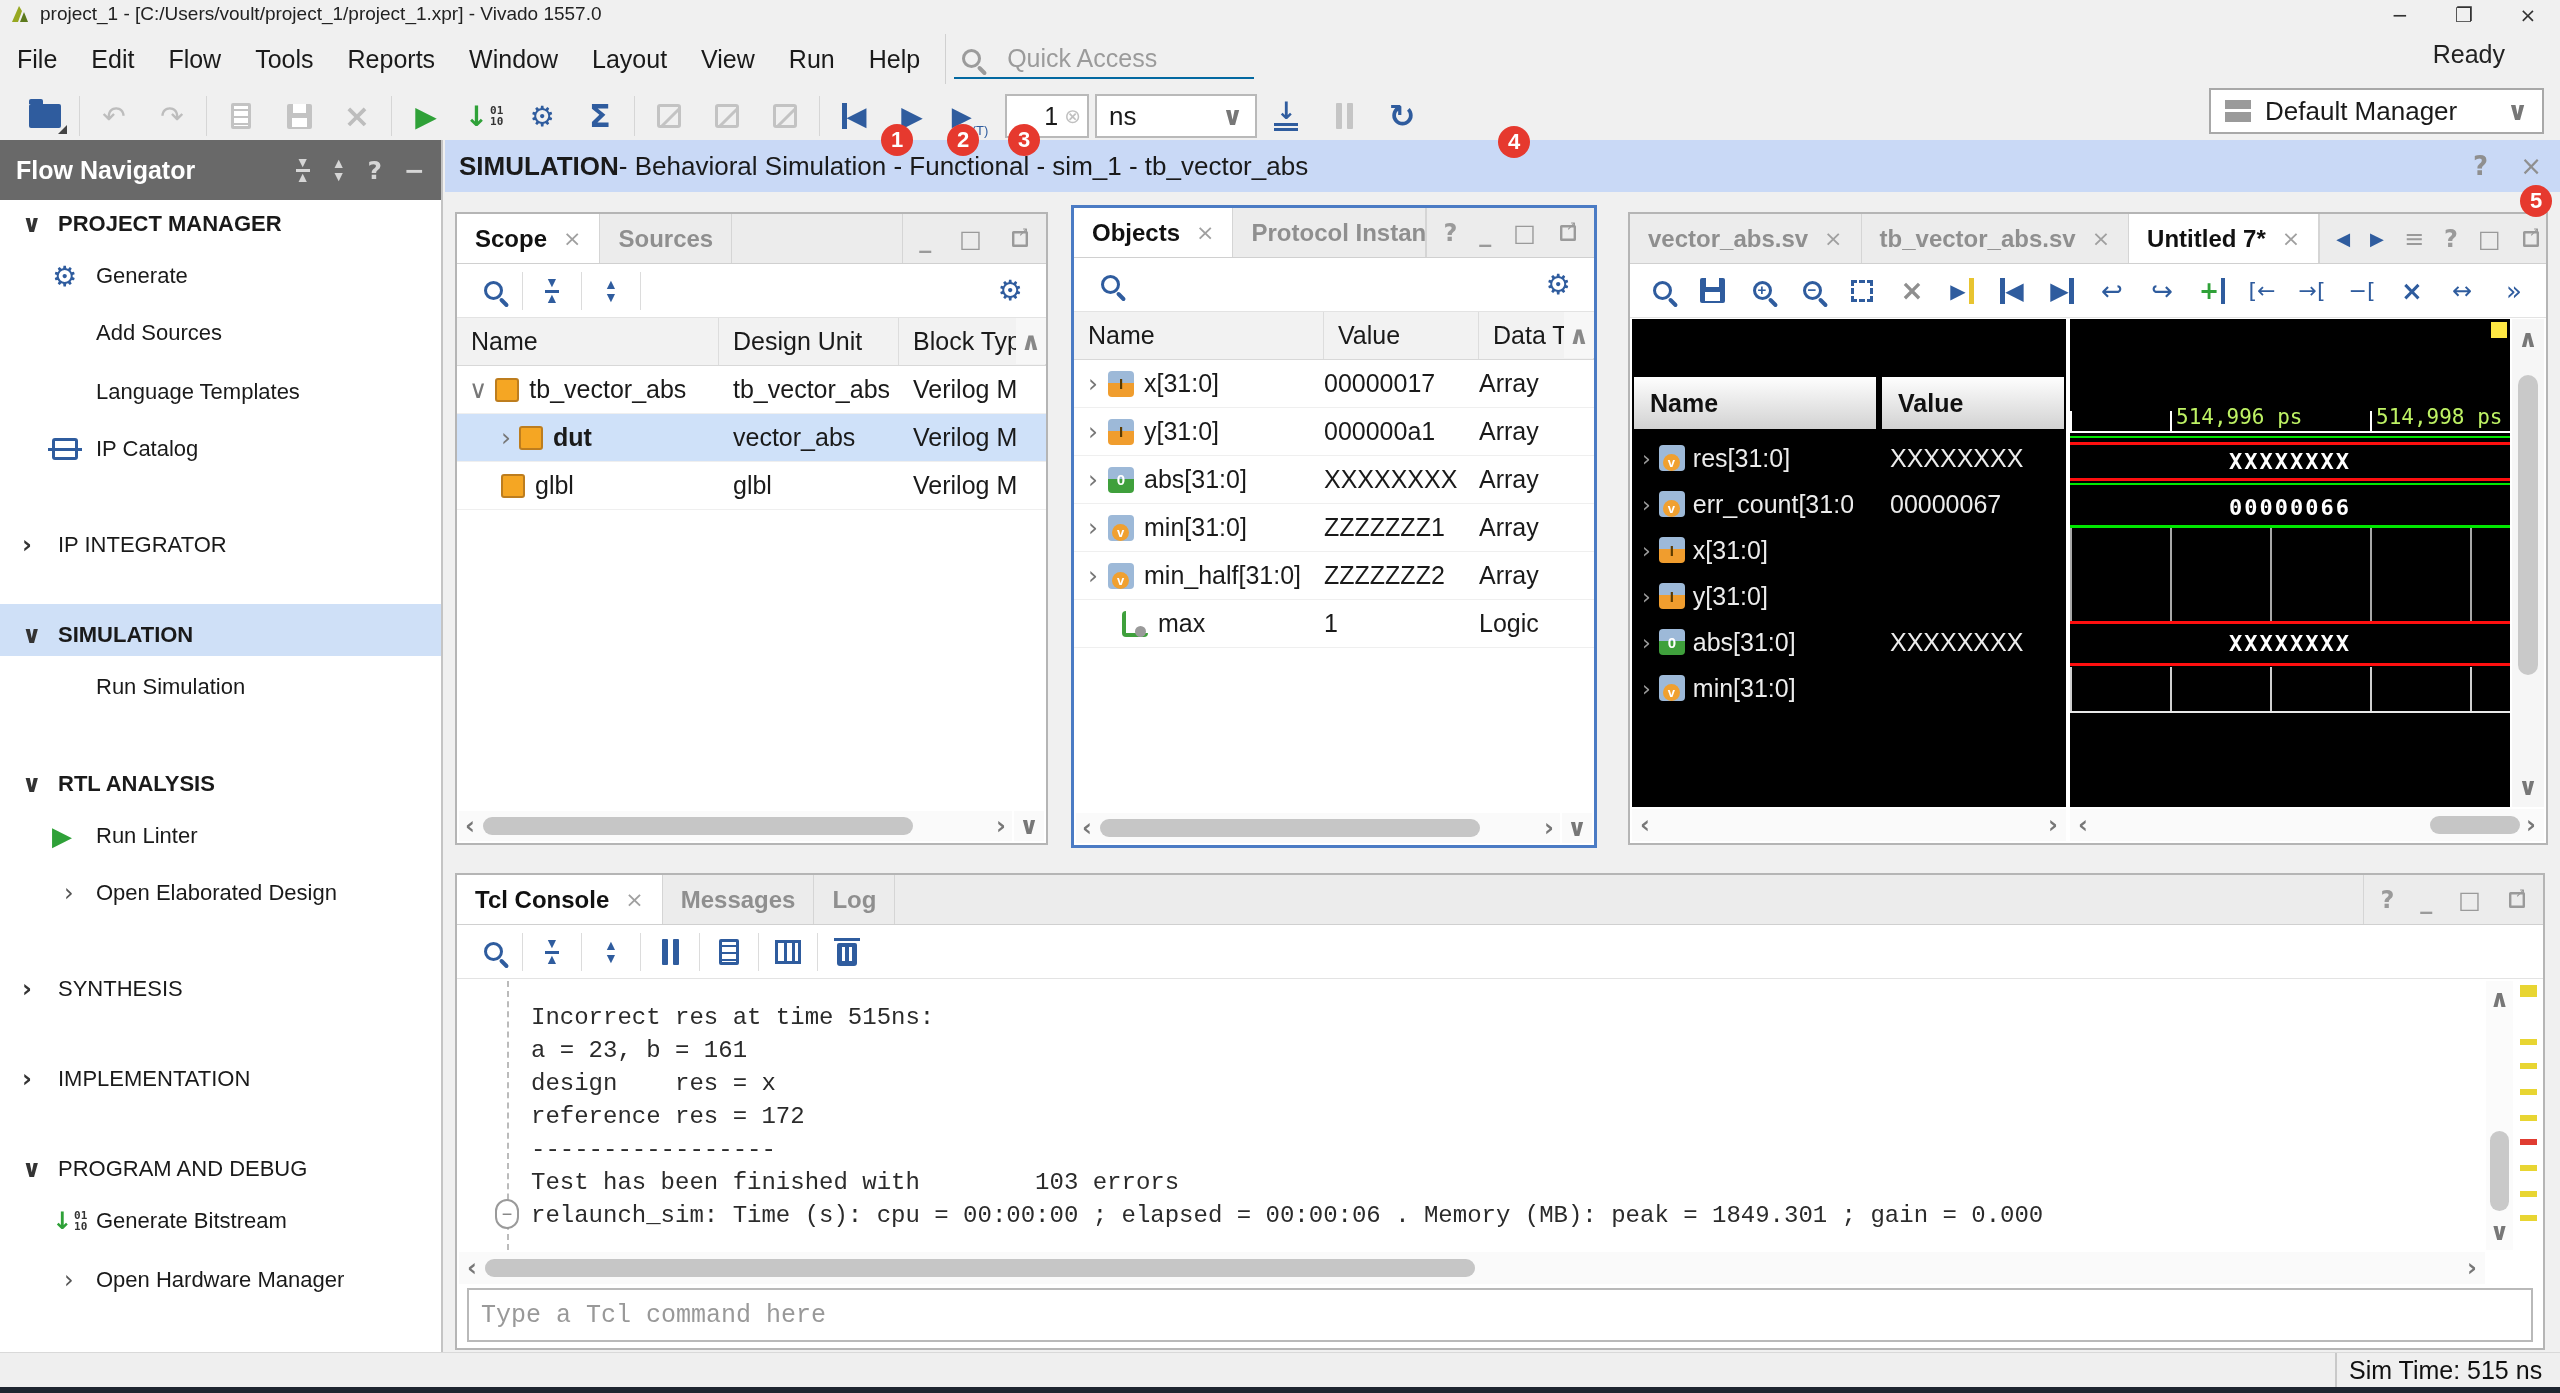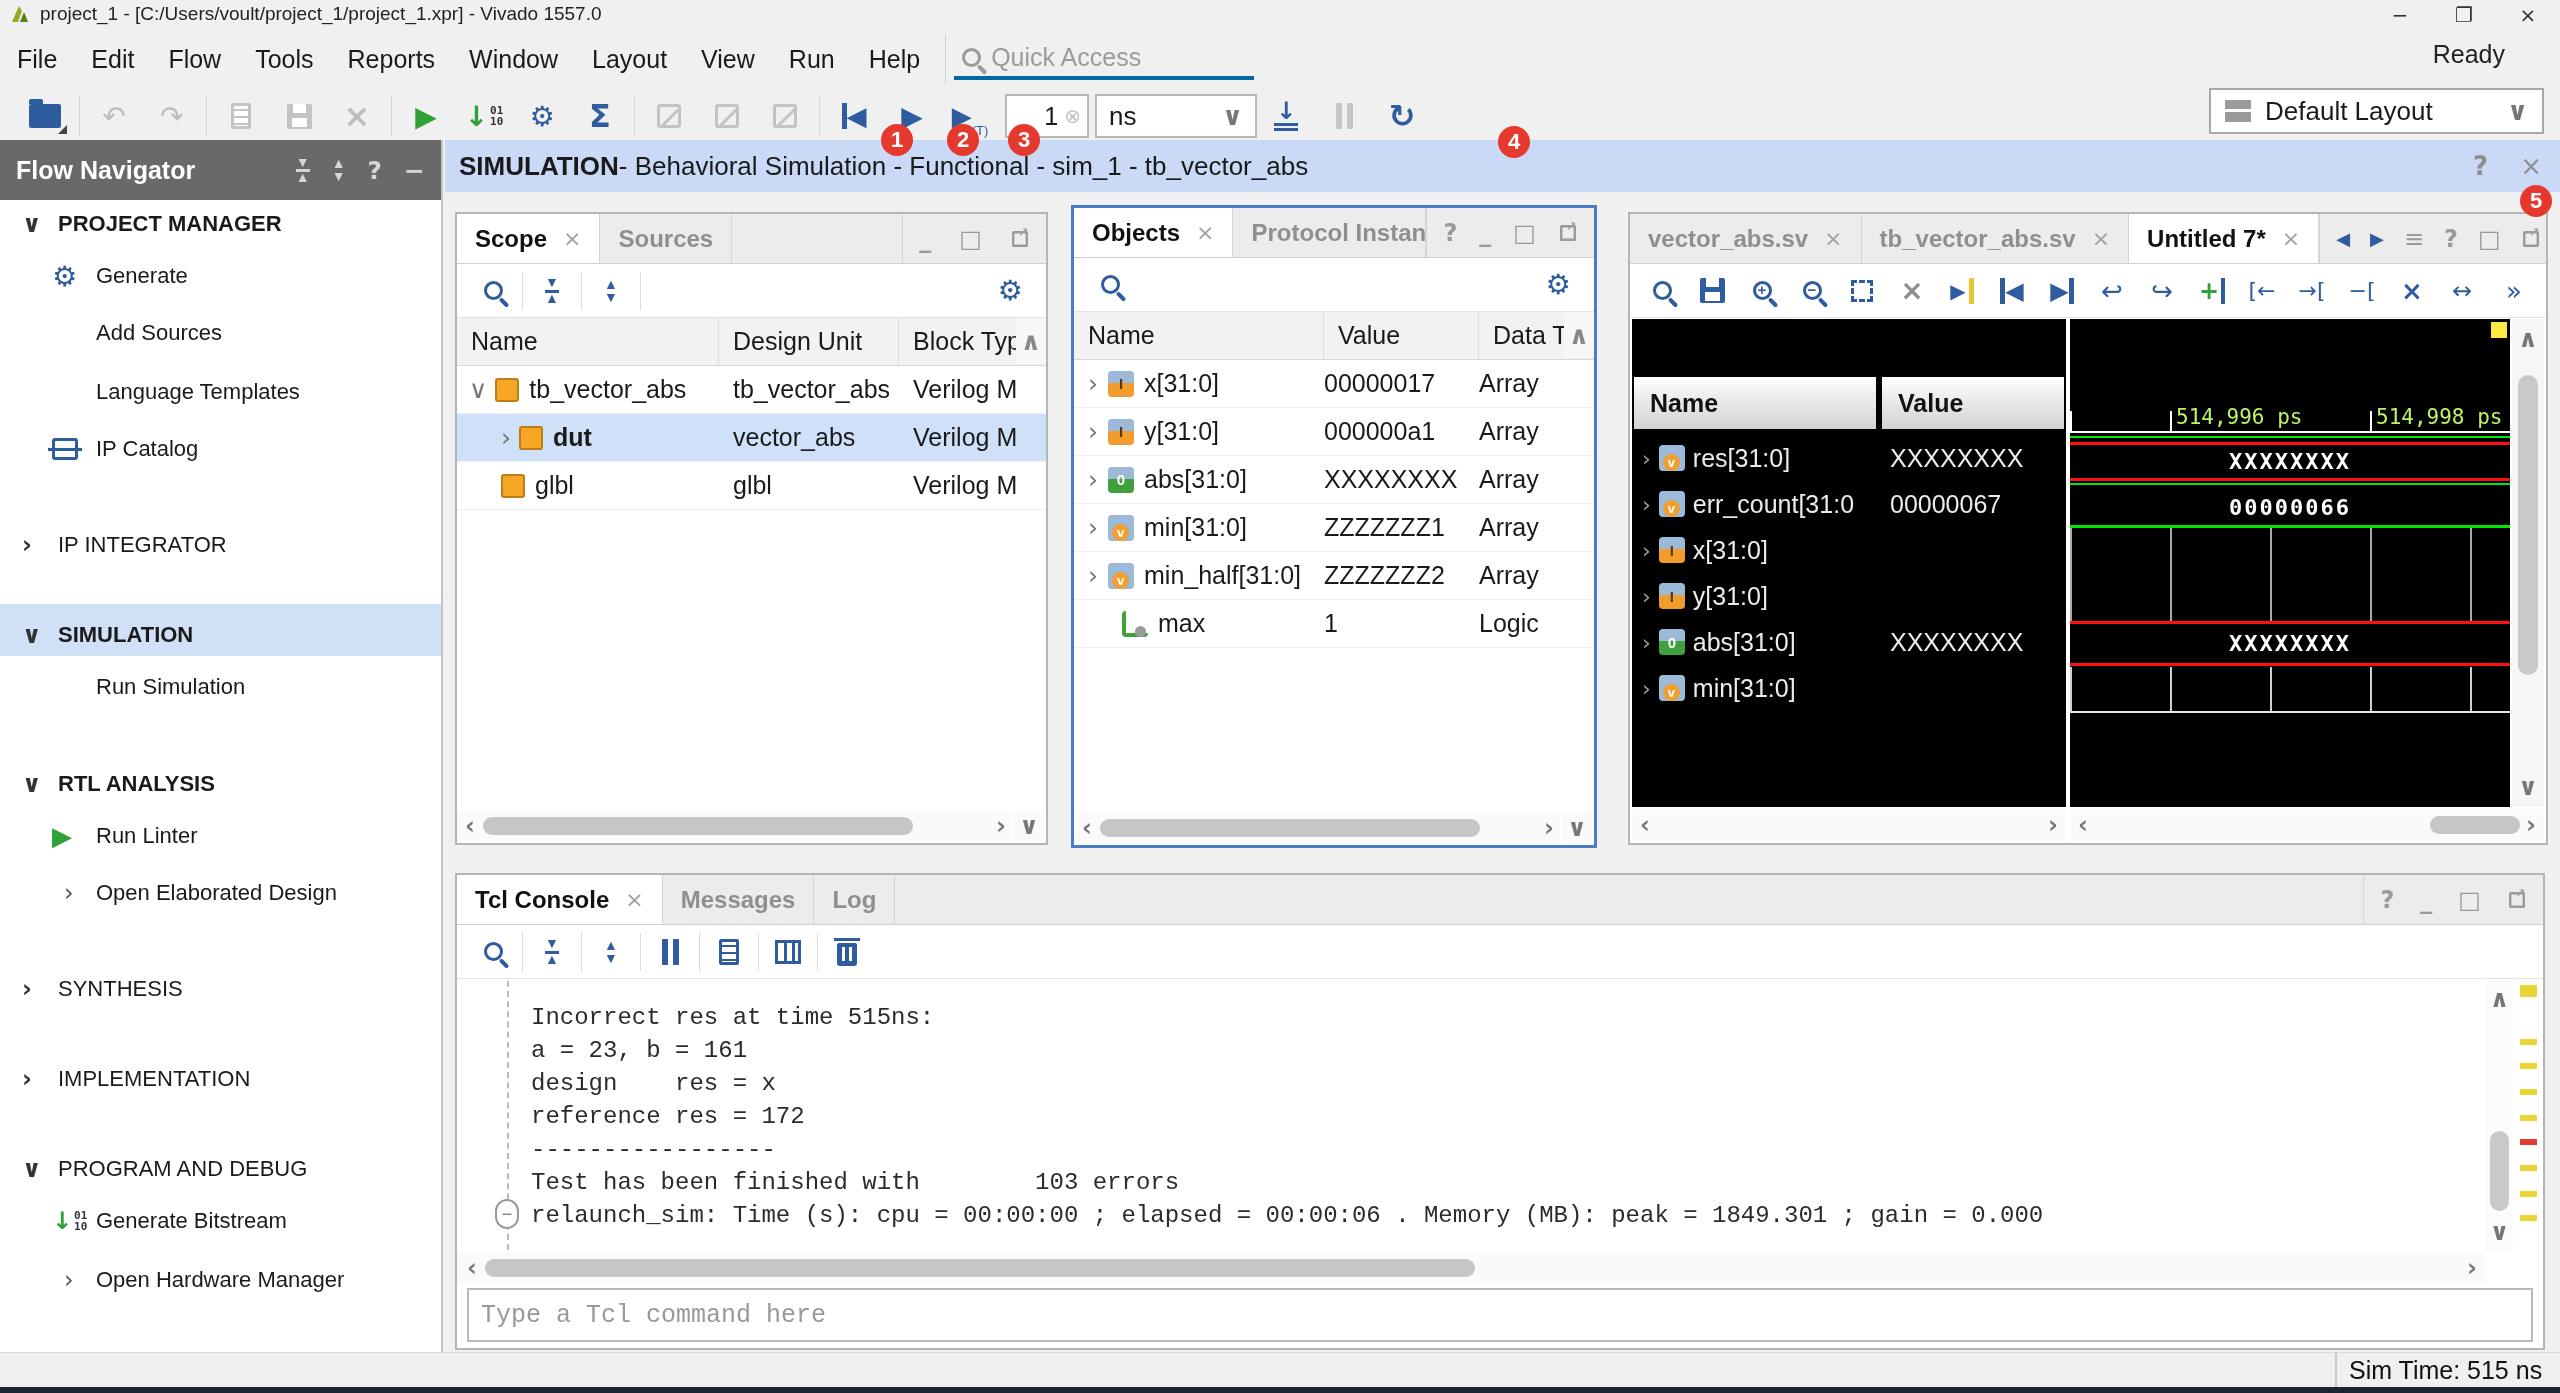--- a/index.html
+++ b/index.html
@@ -80,21 +80,21 @@
   .disslash{position:relative;width:24px;height:24px;border:3px solid #c3c3c3;border-radius:3px}
   .disslash::after{content:"";position:absolute;left:-3px;top:9px;width:27px;height:3px;background:#c3c3c3;transform:rotate(-45deg)}
 
   
   .titlebar{position:absolute;top:0;left:0;right:0;height:28px;display:flex;align-items:center;gap:10px;padding-left:10px;font-size:19px;color:#222;background:#f0f0f0}
   .winbtns{position:absolute;right:0;top:0;height:30px;display:flex;color:#333}
   .winbtns .g{width:64px;font-size:20px}
   .menubar{position:absolute;top:28px;left:0;right:0;height:62px;display:flex;align-items:center;font-size:25px}
   .menu-item{padding:0 17px;height:100%;display:flex;align-items:center}
   .menusep{width:1px;height:50px;background:#d0d0d0;margin:0 8px}
-  .qa{display:flex;align-items:center;gap:10px;color:#9b9b9b;border-bottom:4px solid #0369a1;padding:4px 8px;width:300px}
+  .qa{display:flex;align-items:center;gap:26px;color:#9b9b9b;border-bottom:2px solid #0369a1;padding:4px 8px;width:300px}
   .ready{position:absolute;right:55px;top:40px;font-size:25px;color:#222}
   .main-toolbar{position:absolute;top:92px;left:0;right:0;height:48px;display:flex;align-items:center;padding-left:16px}
   .tbtn{width:58px;height:44px;display:flex;align-items:center;justify-content:center;font-size:28px}
   .tsep{width:1px;height:40px;background:#d6d6d6;margin:0 5px}
   .blue{color:#2f5c9e}.green{color:#2fa138}.gray{color:#bdbdbd}.dgray{color:#8f8f8f}
   .time-input{width:84px;height:44px;border:2px solid #b9b9b9;background:#fff;display:flex;align-items:center;justify-content:flex-end;gap:6px;padding:0 6px;font-size:25px;margin-left:6px}
   .time-input .g-clear{color:#c0c0c0;font-size:20px}
   .unit-select{width:162px;height:44px;border:2px solid #b9b9b9;background:#fff;display:flex;align-items:center;justify-content:space-between;padding:0 12px;font-size:26px;margin-left:6px}
   .unit-select .g{color:#777;font-weight:bold}
   .layout-select{position:absolute;right:16px;top:88px;width:335px;height:46px;border:2px solid #a8a8a8;background:#fff;display:flex;align-items:center;gap:14px;padding:0 14px;font-size:26px}
@@ -283,21 +283,21 @@
         <span class="pausebars" style="color:#c5c5c5">
           <i></i>
           <i></i>
         </span>
       </span>
     <span class="tbtn g g-relaunch blue" style="font-size:32px"></span>
   </div>
 
   <div class="layout-select">
     <span class="ilayout"></span>
-    <span>Default Layout</span>
+    <span>Default Manager</span>
     <span class="g g-chev-d"></span>
   </div>
 
   <div class="badge" style="left:881px;top:124px">1</div>
   <div class="badge" style="left:947px;top:124px">2</div>
   <div class="badge" style="left:1008px;top:124px">3</div>
   <div class="badge" style="left:1498px;top:126px">4</div>
   <div class="badge" style="left:2520px;top:185px">5</div>
 
   <div class="sim-header">

